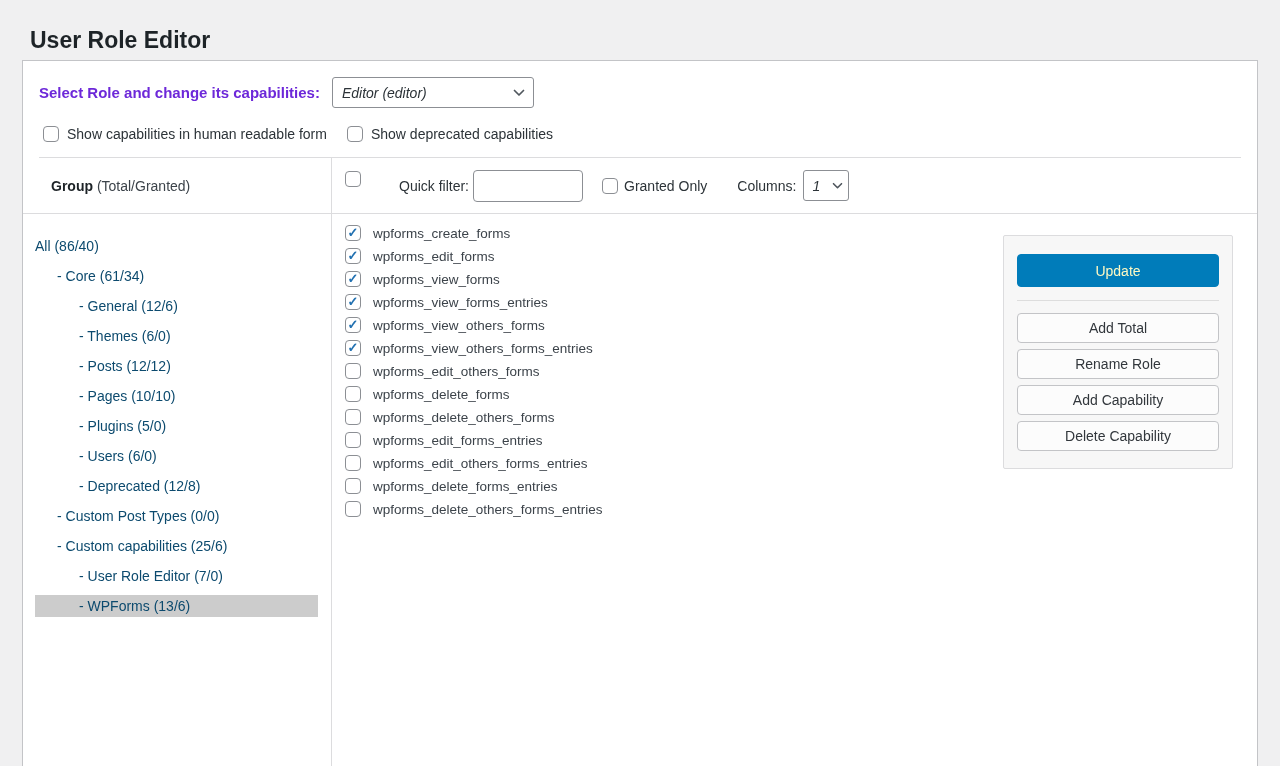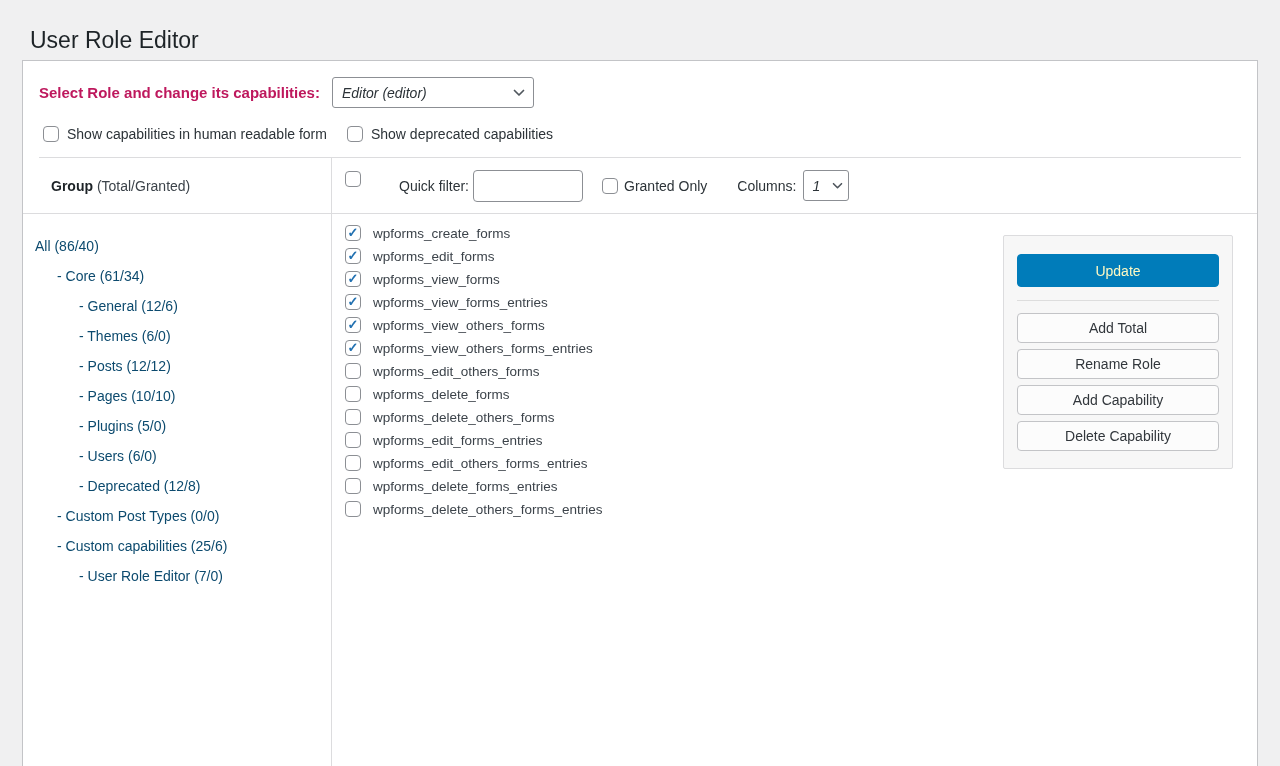--- a/index.html
+++ b/index.html
@@ -6,35 +6,35 @@
   html, body { margin: 0; padding: 0; }
   body {
     width: 1280px; height: 766px; overflow: hidden;
     background: #f0f0f1;
     font-family: "Liberation Sans", sans-serif;
     color: #3c434a;
     -webkit-font-smoothing: antialiased;
   }
   .page-title {
     margin: 0; padding: 26px 0 0 30px;
-    font-size: 23px; font-weight: 400; line-height: 1.3;
+    font-size: 23px; font-weight: 700; line-height: 1.3;
     color: #1d2327;
   }
   .main-box {
     position: absolute; left: 22px; top: 60px; right: 22px; bottom: -2px;
     background: #fff; border: 1px solid #c3c4c7;
     display: flex; flex-direction: column;
   }
   
   .role-row {
     display: flex; align-items: center;
     padding: 16px 16px 0 16px;
   }
   .role-row .role-label {
-    font-size: 15px; font-weight: 700; color: #be185d;
+    font-size: 15px; font-weight: 700; color: #6d28d9;
     margin-right: 12px;
   }
   .select-wrap { position: relative; display: inline-block; }
   .select-wrap select {
     appearance: none; -webkit-appearance: none; -moz-appearance: none;
     height: 31px; width: 100%;
     border: 1px solid #8c8f94; border-radius: 3px;
     background: #fff; color: #2c3338;
     font-family: "Liberation Sans", sans-serif; font-size: 14px;
     padding: 0 28px 0 9px; cursor: pointer; font-style: italic;
@@ -186,20 +186,21 @@
           <div class="tree-item lvl2">- General (12/6)</div>
           <div class="tree-item lvl2">- Themes (6/0)</div>
           <div class="tree-item lvl2">- Posts (12/12)</div>
           <div class="tree-item lvl2">- Pages (10/10)</div>
           <div class="tree-item lvl2">- Plugins (5/0)</div>
           <div class="tree-item lvl2">- Users (6/0)</div>
           <div class="tree-item lvl2">- Deprecated (12/8)</div>
           <div class="tree-item lvl1">- Custom Post Types (0/0)</div>
           <div class="tree-item lvl1">- Custom capabilities (25/6)</div>
           <div class="tree-item lvl2">- User Role Editor (7/0)</div>
+          <div class="tree-item lvl2 selected">- WPForms (13/6)</div>
         </div>
     </div>
 
     <div class="right-col">
       <div class="filter-bar">
         <span class="cb lead"></span>
         <span class="qf-label">Quick filter:</span>
         <input class="qf-input" type="text" value="" style="">
         <span class="cb granted-cb"></span>
         <span class="granted-label">Granted Only</span>

